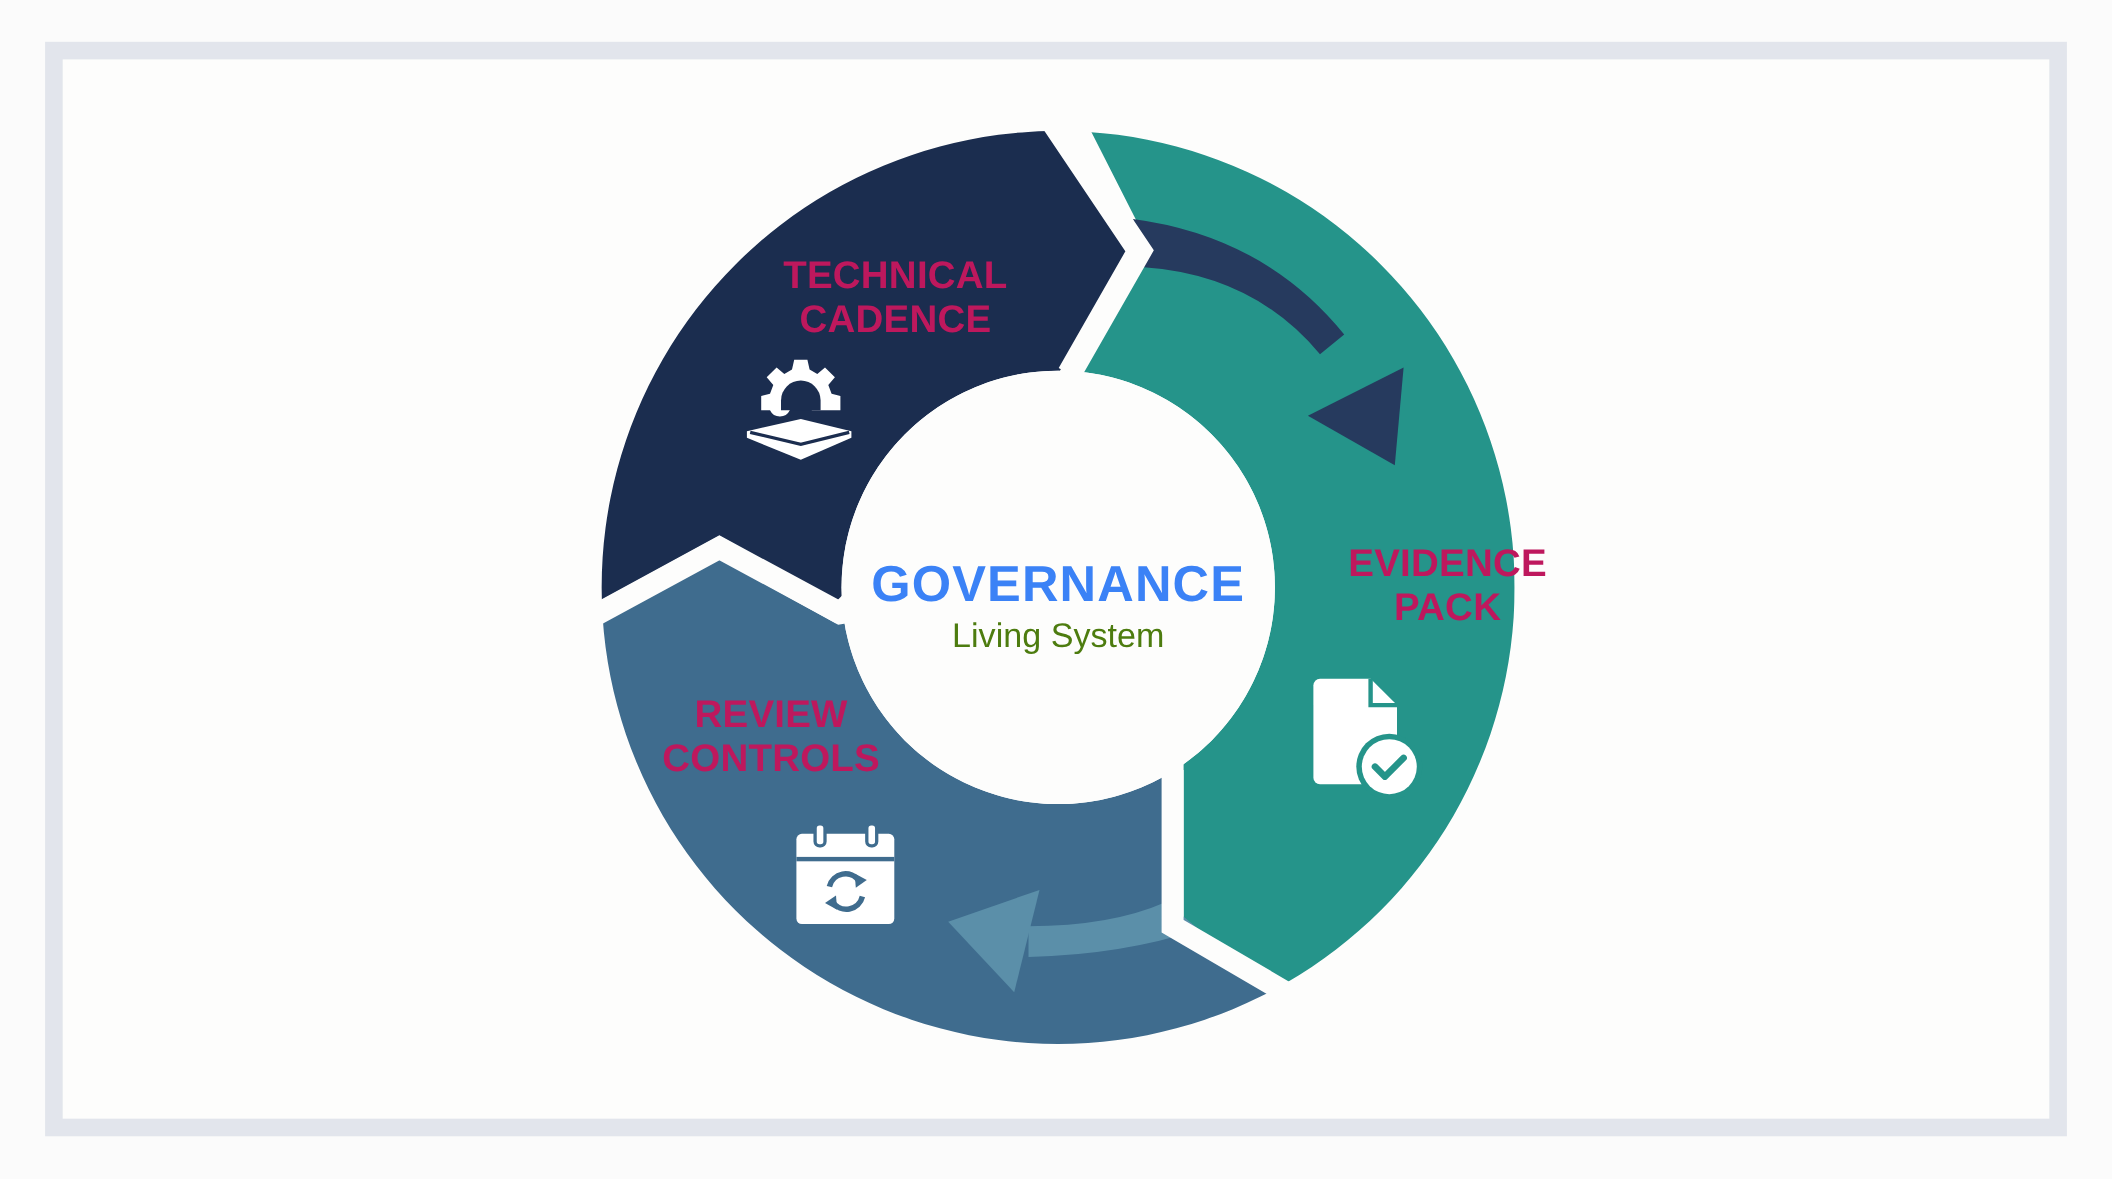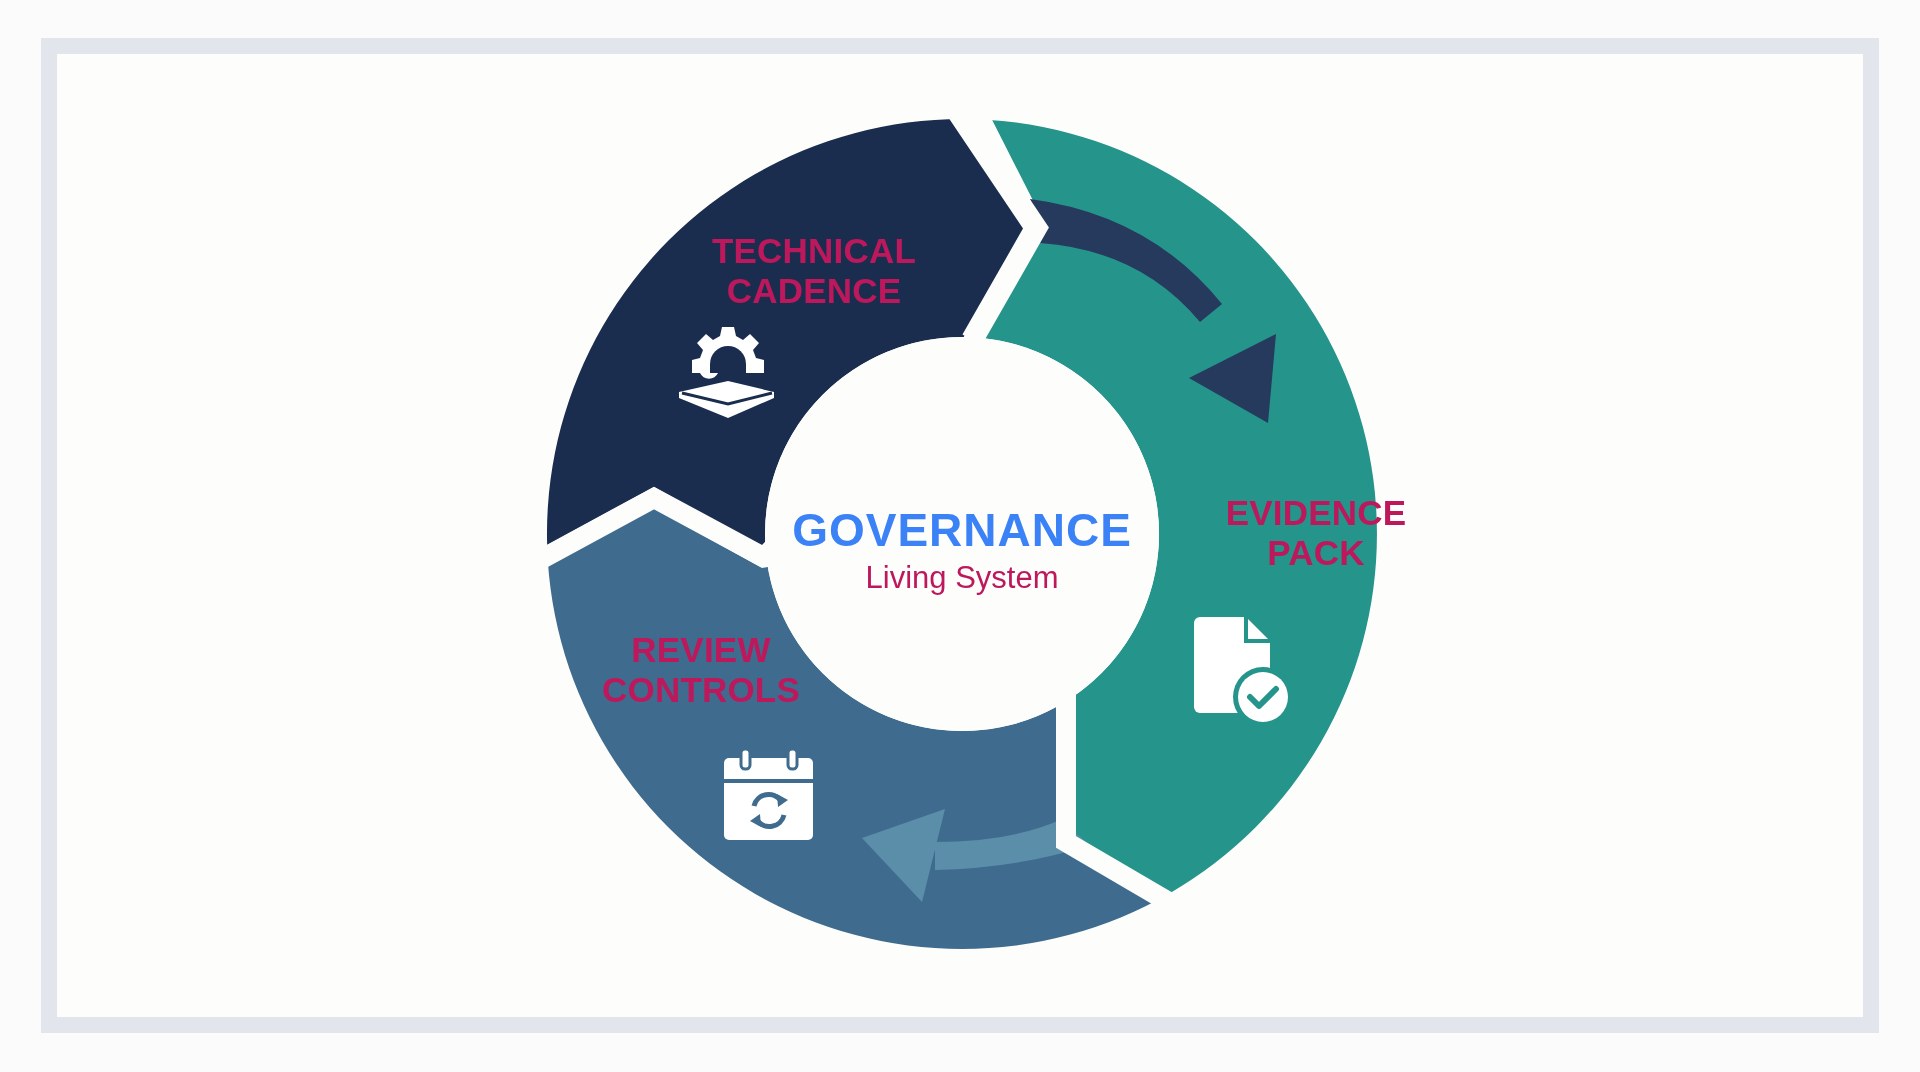--- a/index.html
+++ b/index.html
@@ -22,21 +22,21 @@
     letter-spacing:0.2px; white-space:nowrap;
     transform:translateX(-50%);
   }
   .center-title {
     position:absolute; left:962px; top:503px; transform:translateX(-50%);
     color:#3b82f6; font-weight:700; font-size:46px; letter-spacing:1px;
     white-space:nowrap;
   }
   .center-sub {
     position:absolute; left:962px; top:560px; transform:translateX(-50%);
-    color:#be185d; font-size:31px; white-space:nowrap;
+    color:#4d7c0f; font-size:31px; white-space:nowrap;
   }
 </style>
 </head>
 <body>
 
 <div class="frame"></div>
 
 <svg class="diagram" width="1920" height="1072" viewBox="0 0 1920 1072">
   <defs>
     <clipPath id="ring">

